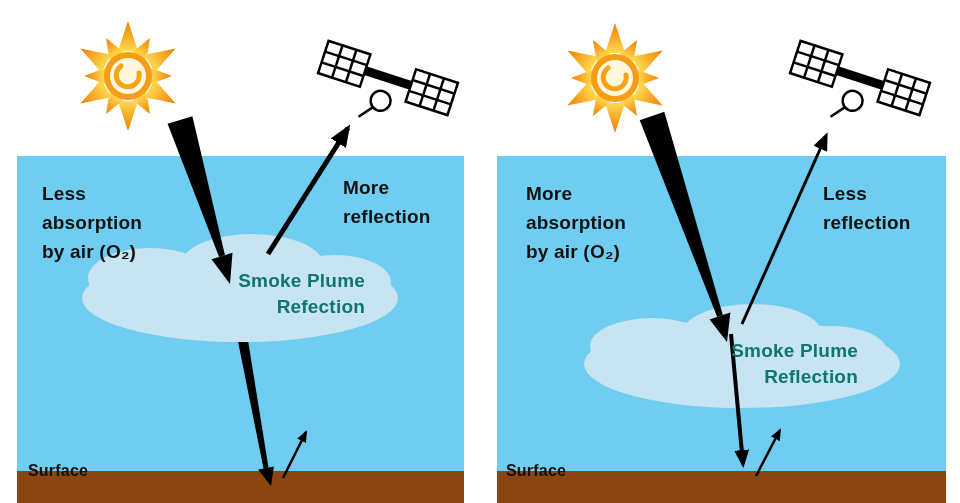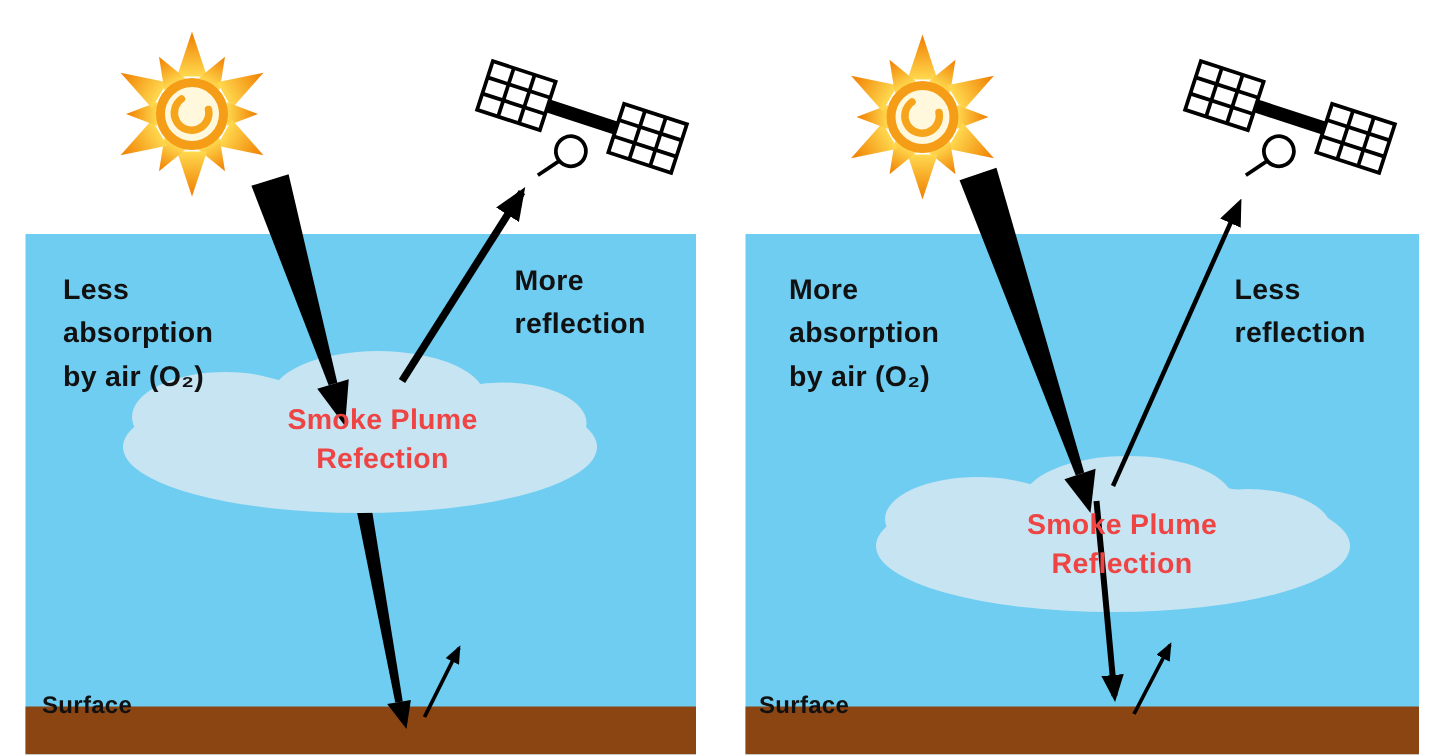--- a/index.html
+++ b/index.html
@@ -8,21 +8,21 @@
     font-family:"Liberation Sans", sans-serif; background:#ffffff;
   }
   .panel { position:absolute; top:16px; width:480px; height:503px;padding-left:48px; }
   .panel-left  { left:0; }
   .panel-right { left:480px; }
   svg.scene { position:absolute; left:0; top:0; width:480px; height:503px; display:block; }
   .label {
     position:absolute; font-weight:700; font-size:19px; line-height:29px;
     color:#111111; white-space:pre-line; letter-spacing:0.2px;
   }
-  .cloud-label { text-align:center; color:#ef4444; line-height:26px; }
+  .cloud-label { text-align:right; color:#0f766e; line-height:26px; }
   .surface-label { font-size:16px; }
 </style>
 </head>
 <body>
 
 <div id="stage">
 
   <div class="panel panel-left">
     <svg class="scene" viewBox="0 0 480 503">
       <defs>

